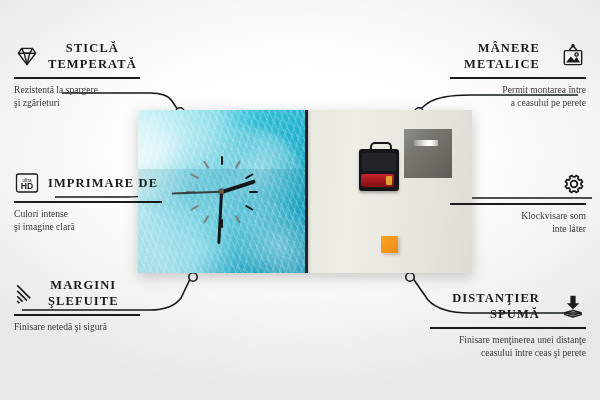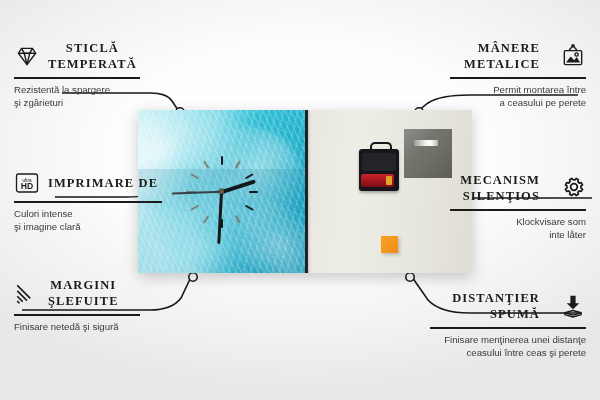--- a/index.html
+++ b/index.html
@@ -61,21 +61,21 @@
     background:linear-gradient(180deg,#c7242c 0%,#a3151d 55%,#7e0f16 100%);}
   .mech .batt .gold{position:absolute;right:2px;top:2px;width:6px;height:9px;background:#e2a52a;border-radius:1px;}
   .spacer{position:absolute;left:73px;top:126px;width:17px;height:17px;
     background:linear-gradient(135deg,#f9a227,#ef8c18);box-shadow:2px 2px 3px rgba(90,80,60,.28);}
   
   .callout{position:absolute;}
   .co-head{display:flex;align-items:center;gap:8px;}
   .co-title{font-size:12.5px;font-weight:700;letter-spacing:1.1px;color:#1b1b1b;
     line-height:1.28;text-transform:uppercase;font-family:"Liberation Serif",serif;}
   .co-rule{height:1.5px;background:#1b1b1b;margin-top:5px;}
-  .co-sub{font-size:9.6px;color:#3a3a3a;line-height:1.38;margin-top:4px;font-family:Liberation Sans, sans-serif;}
+  .co-sub{font-size:9.6px;color:#3a3a3a;line-height:1.38;margin-top:4px;font-family:Liberation Serif, serif;}
   .left .co-head{justify-content:flex-start;}
   .left .co-title{text-align:center;}
   .left .co-sub{text-align:left;}
   .right .co-head{justify-content:flex-end;flex-direction:row;gap:20px;}
   .right .co-title{text-align:right;}
   .right .co-sub{text-align:right;}
   .ico{width:26px;height:26px;flex:0 0 26px;display:block;}
   .ico svg{display:block;width:26px;height:26px;}
   .leaders{position:absolute;inset:0;pointer-events:none;}
 </style>
@@ -252,24 +252,20 @@
     </div>
     <div class="co-rule" style="width:136px;margin-left:auto;"></div>
     <div class="co-sub">
       <span>Permit montarea între</span><br>
       <span>a ceasului pe perete</span>
     </div>
   </div>
 
   <div class="callout right" style="right:14px;top:172px;width:140px;">
     <div class="co-head">
-      <span class="co-title">
-        <span>MECANISM</span><br>
-        <span>SILENŢIOS</span>
-      </span>
       <span class="ico">
         <svg viewBox="0 0 24 24" fill="none" stroke="#1b1b1b" stroke-width="1.6">
           <path d="M12 4.2 L13.8 4.6 L14.9 3.2 L16.9 4.4 L16.5 6.2 L17.8 7.5 L19.6 7.1 L20.8 9.1 L19.4 10.2 L19.4 12 L20.8 13.1 L19.6 15.1 L17.8 14.7 L16.5 16 L16.9 17.8 L14.9 19 L13.8 17.6 L12 17.6 L10.9 19 L8.9 17.8 L9.3 16 L8 14.7 L6.2 15.1 L5 13.1 L6.4 12 L6.4 10.2 L5 9.1 L6.2 7.1 L8 7.5 L9.3 6.2 L8.9 4.4 L10.9 3.2 L12 4.2 Z" stroke-linejoin="round"></path>
           <circle cx="12.9" cy="11.1" r="3.1"></circle>
         </svg>
       </span>
     </div>
     <div class="co-rule" style="width:136px;margin-left:auto;"></div>
     <div class="co-sub">
       <span>Klockvisare som</span><br>

